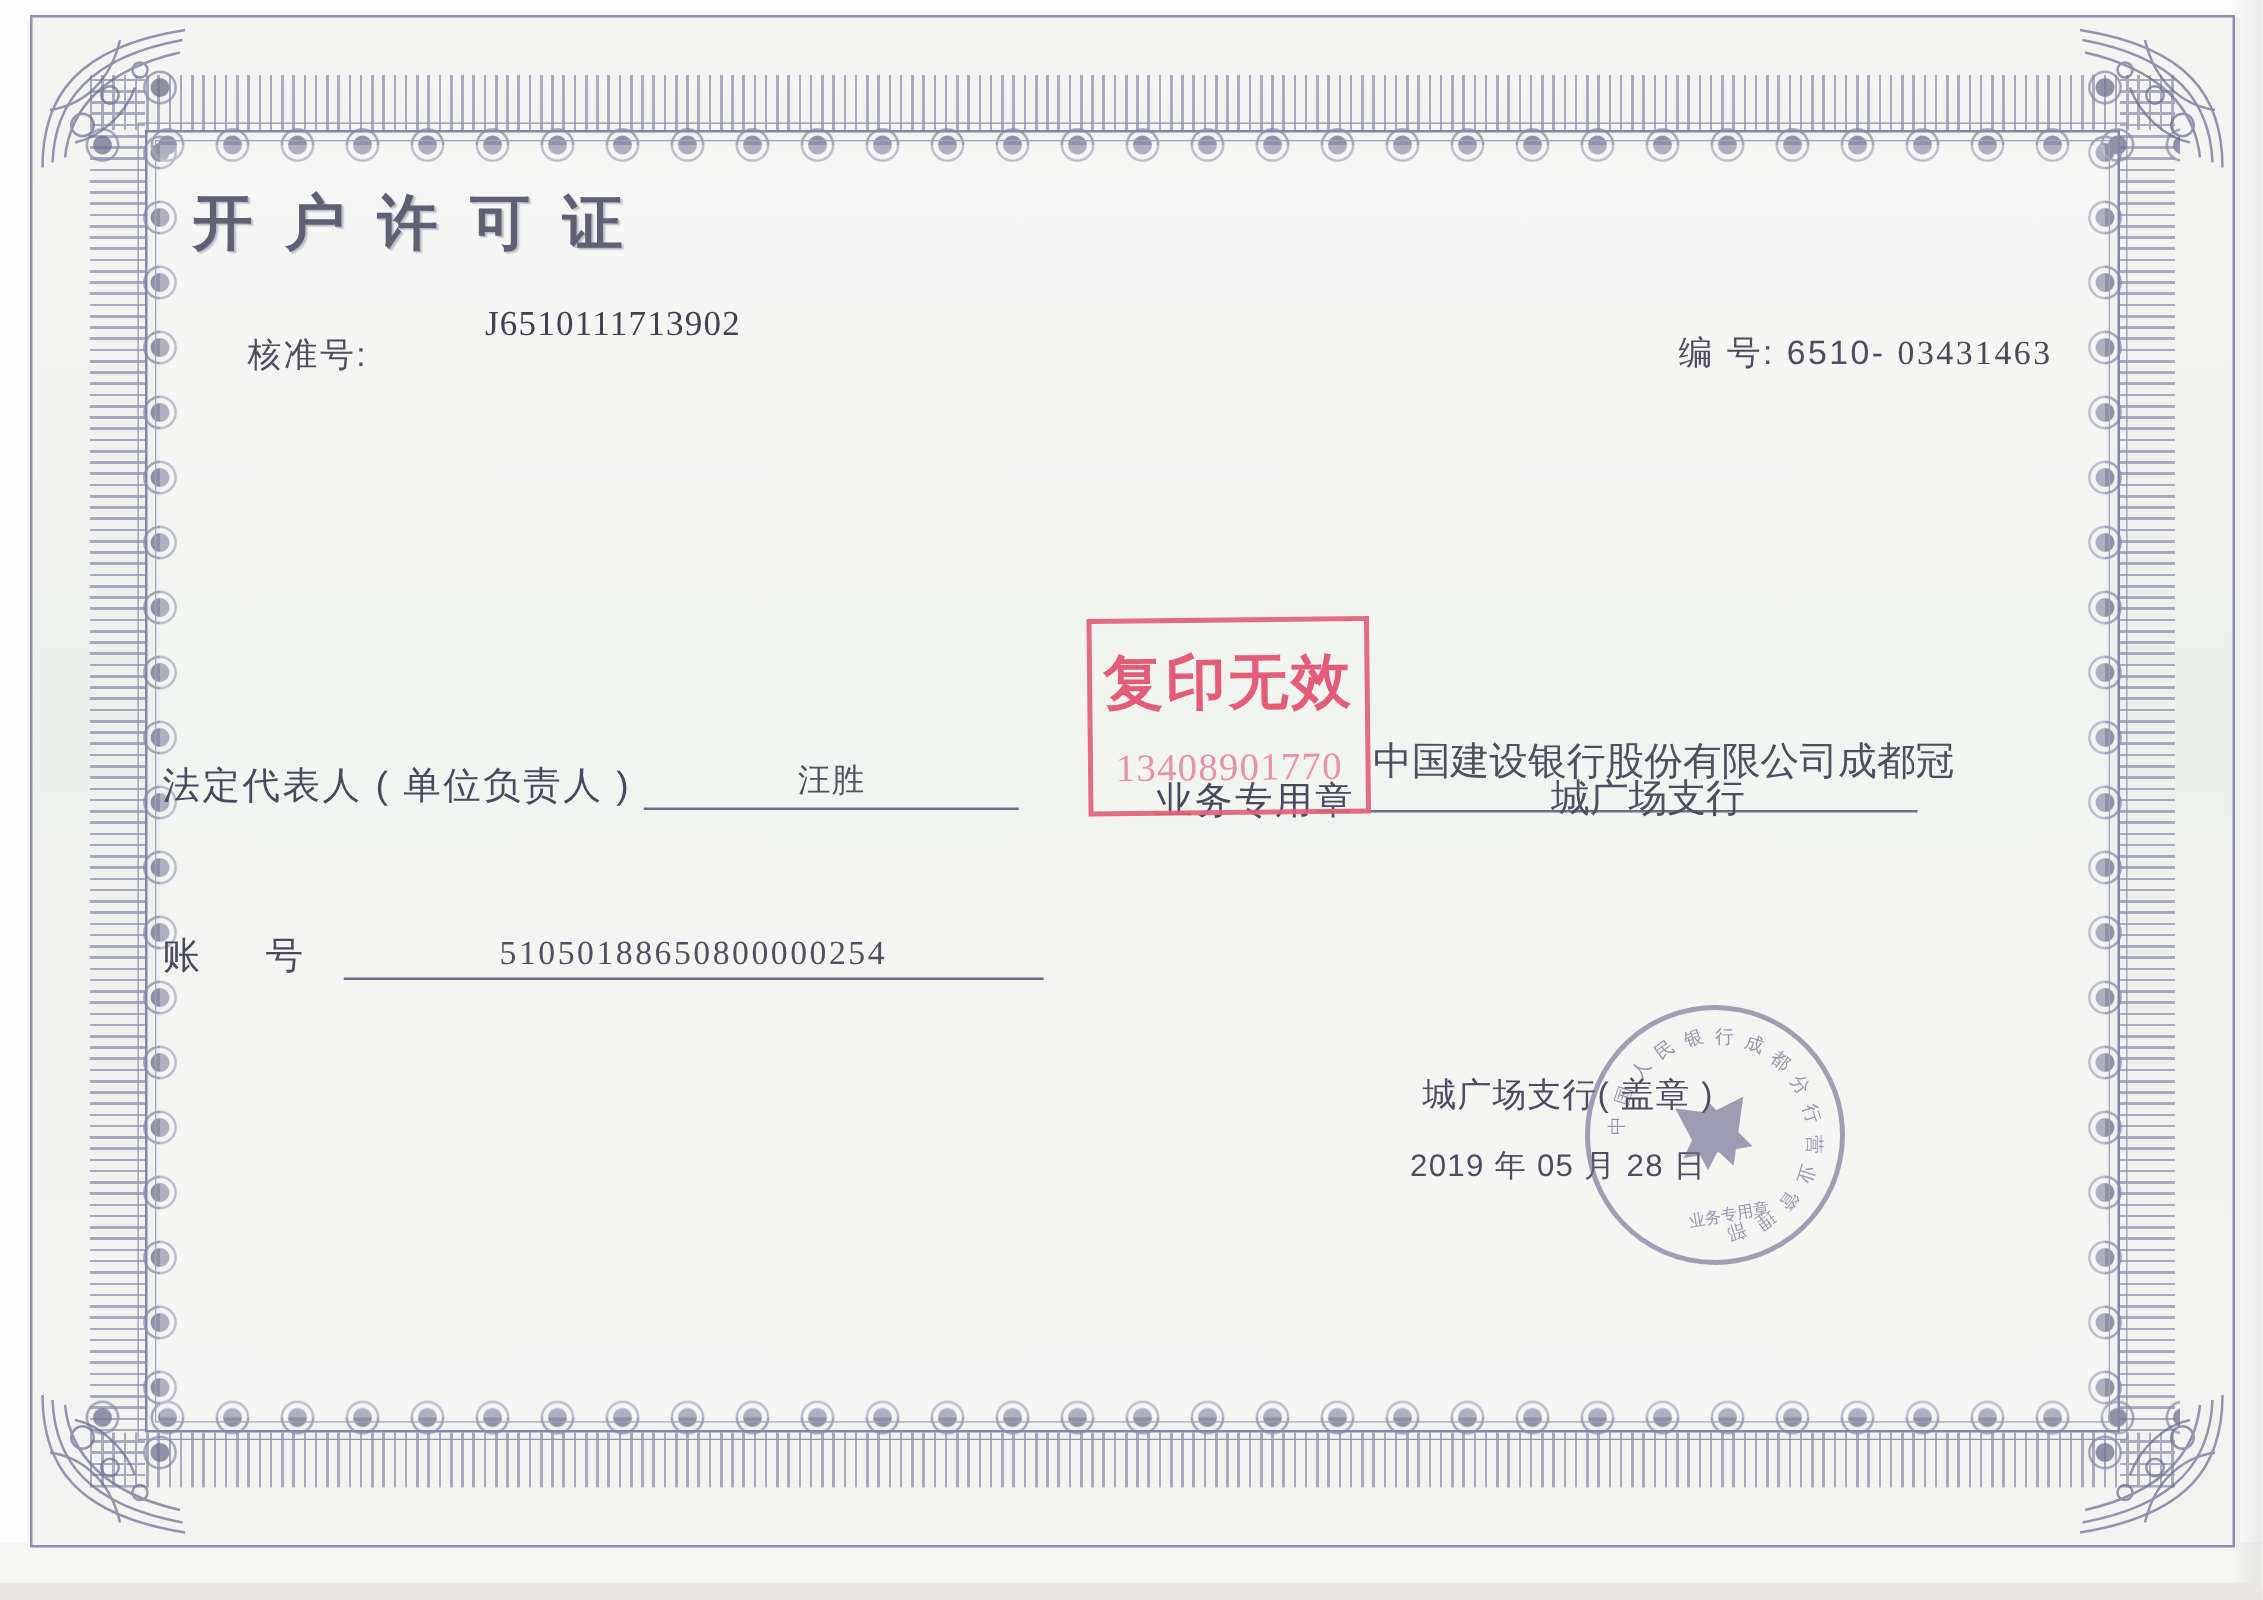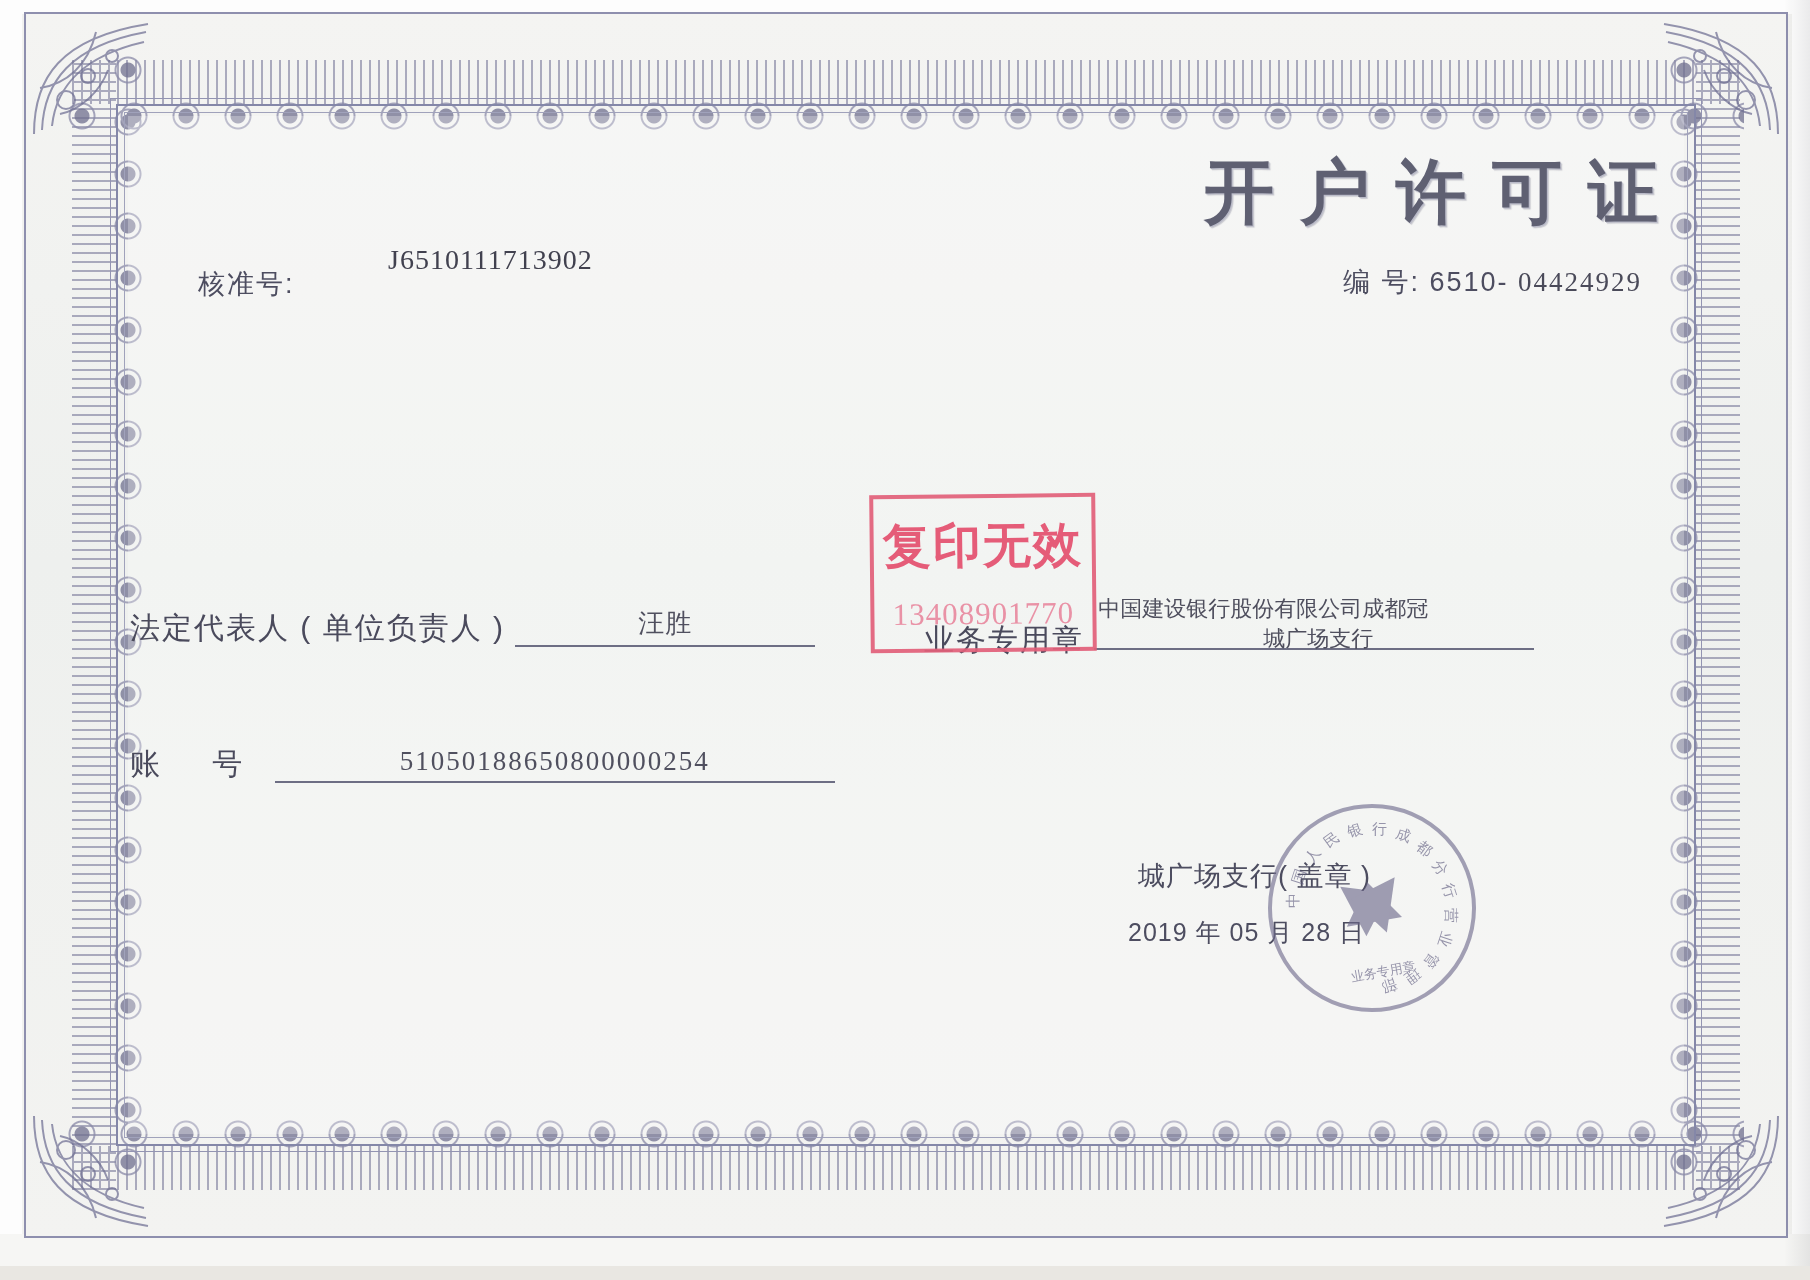--- a/index.html
+++ b/index.html
@@ -98,23 +98,23 @@
   #content {
     position: absolute;
     left: 104px; top: 104px;
     width: 1556px; height: 1018px;
     color: #4a4a5c;
   }
 
   .doc-title {
     position: absolute;
     left: 0; right: 0; top: 30px;
-    text-align: right;
+    text-align: left;
     font-family: Liberation Sans, sans-serif;
-    font-size: 70px;
+    font-size: 48px;
     font-weight: bold;
     letter-spacing: 26px;
     text-indent: 26px;
     color: #5f6072;
     text-shadow: 1px 1px 0 #b9bac8, 2px 2px 1px rgba(120,120,140,.35);
   }
 
   .row-approval {
     position: absolute;
     left: 70px; top: 150px;
@@ -198,21 +198,21 @@
     width: 440px;
     position: relative;
     border-bottom: 2px solid #6d6e84;
     vertical-align: baseline;
     height: 40px;
   }
   .bank-text {
     position: absolute;
     left: 4px; bottom: -6px;
     width: 440px;
-    font-size: 22px;
+    font-size: 31px;
     line-height: 30px;
     letter-spacing: 0px;
     color: #4f4f5e;
   }
   .bank-text .l2 { display:block;text-align:center; }
 
   .row-account {
     position: absolute;
     left: 2px; top: 628px;
     font-size: 30px;
@@ -410,21 +410,21 @@
       <div class="doc-title">开户许可证</div>
 
       <div class="row-approval">
         <span class="approval-label">核准号:</span>
         <span class="approval-value">J6510111713902</span>
       </div>
 
       <div class="row-serial">
         <span>编 号:</span>
         <span>6510-</span>
-        <span class="serial-digits">04424929</span>
+        <span class="serial-digits">03431463</span>
       </div>
 
 
 
       <div class="row-legal">
         <span>法定代表人 ( 单位负责人 )</span>
         <span class="fill-blank blank-legal">
           &nbsp;
           <span class="blank-text">汪胜</span>
         </span>

